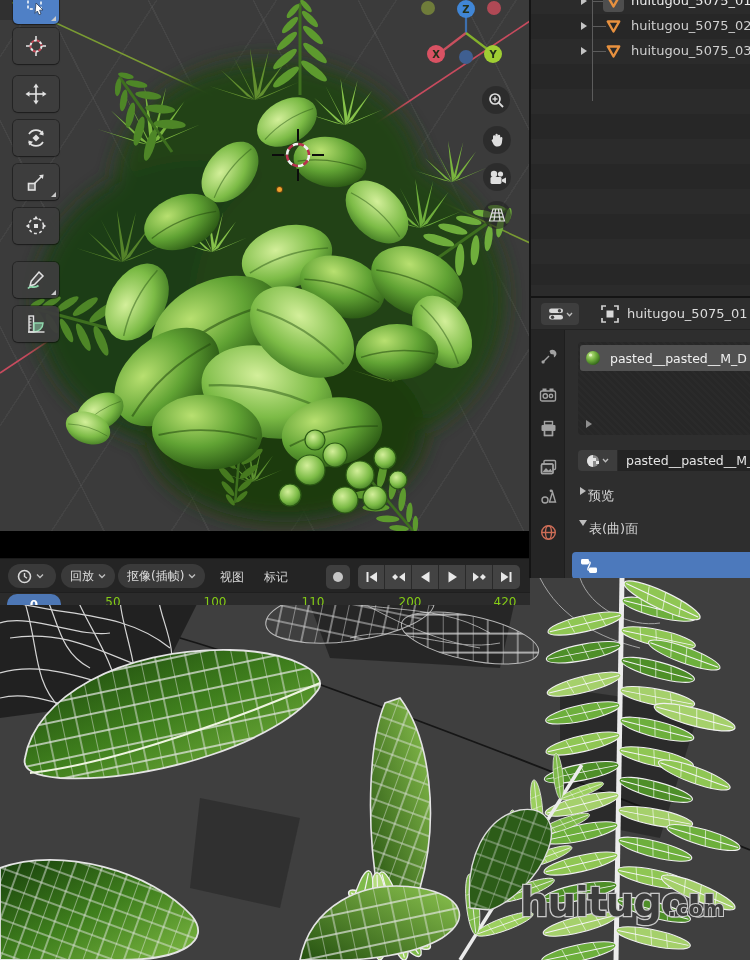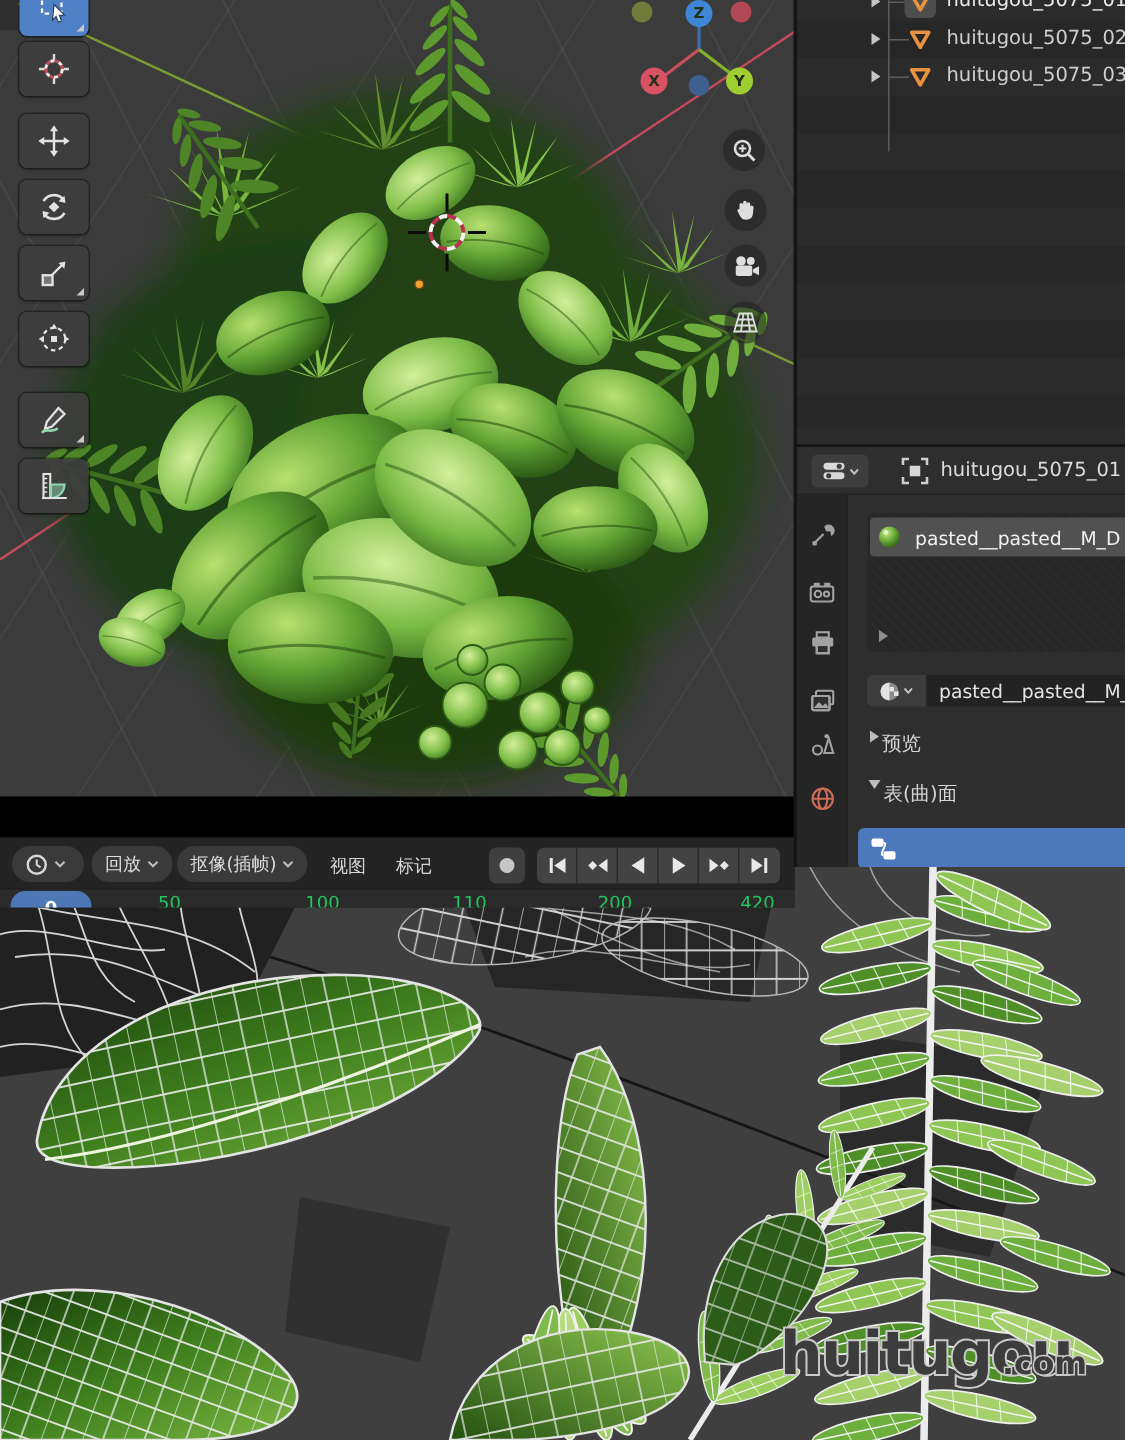--- a/index.html
+++ b/index.html
@@ -35,21 +35,21 @@
   .timeline{left:0;top:531px;width:530px;height:47px;background:#242424;border-top:1px solid #1a1a1a;overflow:hidden;z-index:20;margin-top:27px;}
   .tl-pill{position:absolute;top:5px;height:24px;border-radius:12px;background:#3a3a3a;color:#dedede;
     font-size:12px;display:flex;align-items:center;gap:4px;padding:0 9px;}
   .tl-label{position:absolute;top:10px;font-size:12px;color:#d6d6d6;}
   .tp-btn{position:absolute;top:6px;width:24px;height:24px;border-radius:5px;background:#3f3f3f;
     display:flex;align-items:center;justify-content:center;}
   .tp-group{position:absolute;top:6px;left:358px;height:24px;display:flex;background:#2a2a2a;border-radius:5px;overflow:hidden;}
   .tp-cell{width:27px;height:24px;background:#434343;display:flex;align-items:center;justify-content:center;border-right:1px solid #2a2a2a;}
   .tp-cell:last-child{border-right:none;}
   .ruler{position:absolute;left:0;top:33px;width:530px;height:14px;background:#2b2b2b;border-top:1px solid #1f1f1f;}
-  .tick{position:absolute;top:2px;transform:translateX(-50%);font-size:12px;color:#22c55e;}
+  .tick{position:absolute;top:2px;transform:translateX(-50%);font-size:12px;color:#84cc16;}
   .frame-pill{position:absolute;left:7px;top:1px;width:54px;height:22px;border-radius:10px;background:#4d77b5;
     color:#fff;font-size:12px;font-weight:bold;display:flex;align-items:center;justify-content:center;}
 
   
   .v-divider{left:529px;top:0;width:2px;height:578px;background:#141414;z-index:50;}
   .outliner{left:531px;top:0;width:219px;height:296px;overflow:hidden;
     background:repeating-linear-gradient(180deg,#2b2b2b 0 25px,#272727 25px 50px);
     background-position:0 -11px;}
   .ol-row{position:absolute;left:0;width:219px;height:25px;}
   .ol-arrow{position:absolute;left:50px;top:8px;width:0;height:0;border-top:4.5px solid transparent;

